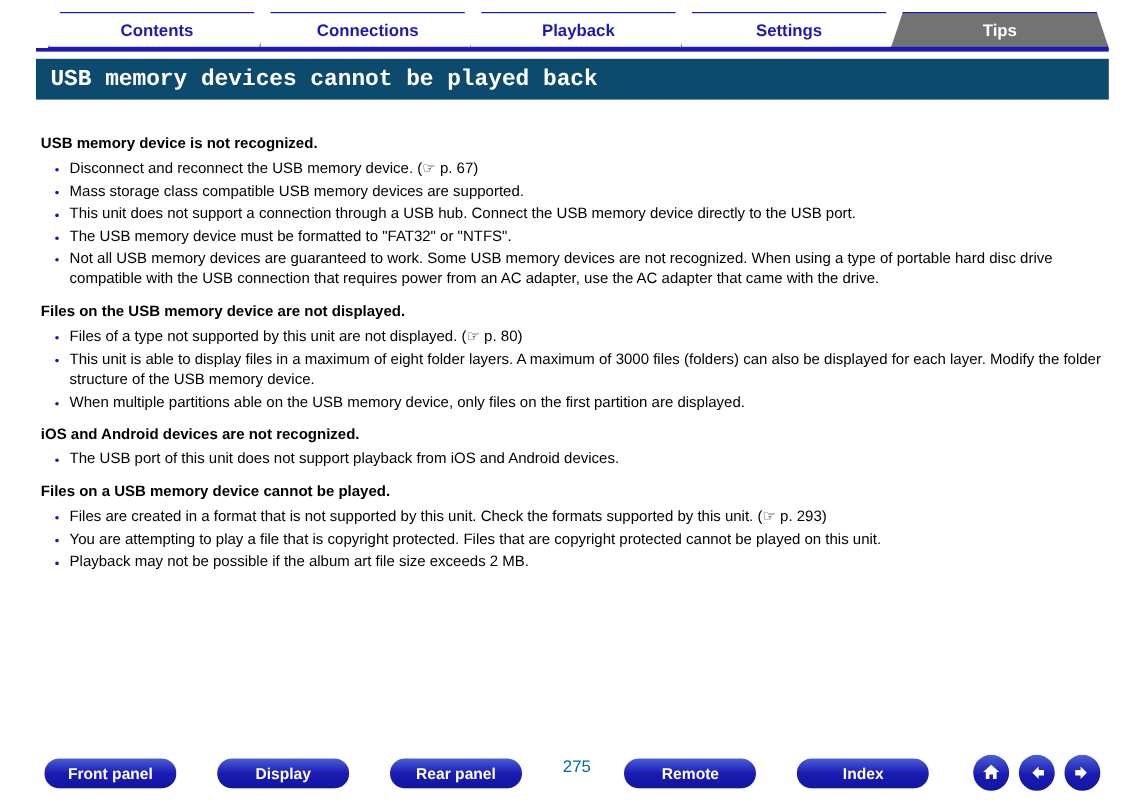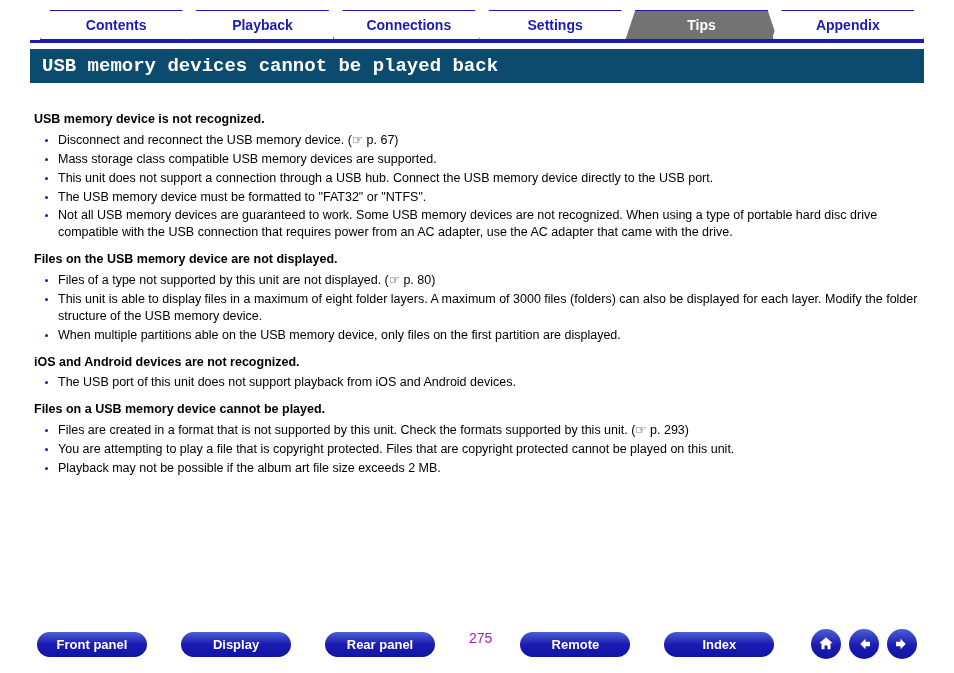--- a/index.html
+++ b/index.html
@@ -64,42 +64,41 @@
     color: #fff;
     font-weight: bold;
     font-size: 13px;
     padding: 5px 0;
     width: 110px;
     text-align: center;
     border-radius: 14px;
     margin-right: 34px;
     cursor: pointer;
   }
-  .page-num { font-size: 14px; color: #a21caf; margin: 0 28px 12px 0; }
+  .page-num { font-size: 14px; color: #0369a1; margin: 0 28px 12px 0; }
   .nav-icons { margin-left: auto; display: flex; gap: 8px; }
   .circ {
     width: 30px; height: 30px; border-radius: 50%;
     background: #1B1BB3;
     background-image: linear-gradient(#4A60D4, #1B1BB3 55%, #1016A0);
     display: flex; align-items: center; justify-content: center;
     cursor: pointer;
   }
   .circ svg { width: 18px; height: 18px; fill: #fff; }
 </style>
 </head>
 <body>
 
 <div class="page">
   <div class="tabs">
     <div class="tab">Contents</div>
+    <div class="tab">Connections</div>
     <div class="tab">Playback</div>
-    <div class="tab">Connections</div>
     <div class="tab">Settings</div>
     <div class="tab active">Tips</div>
-    <div class="tab">Appendix</div>
   </div>
   <div class="hdr-rule"></div>
 
   <div class="title-bar">USB memory devices cannot be played back</div>
 
   <div class="content">
     <div class="subhead">USB memory device is not recognized.</div>
     <ul>
       <li>Disconnect and reconnect the USB memory device.  (☞ p. 67)</li>
       <li>Mass storage class compatible USB memory devices are supported.</li>

